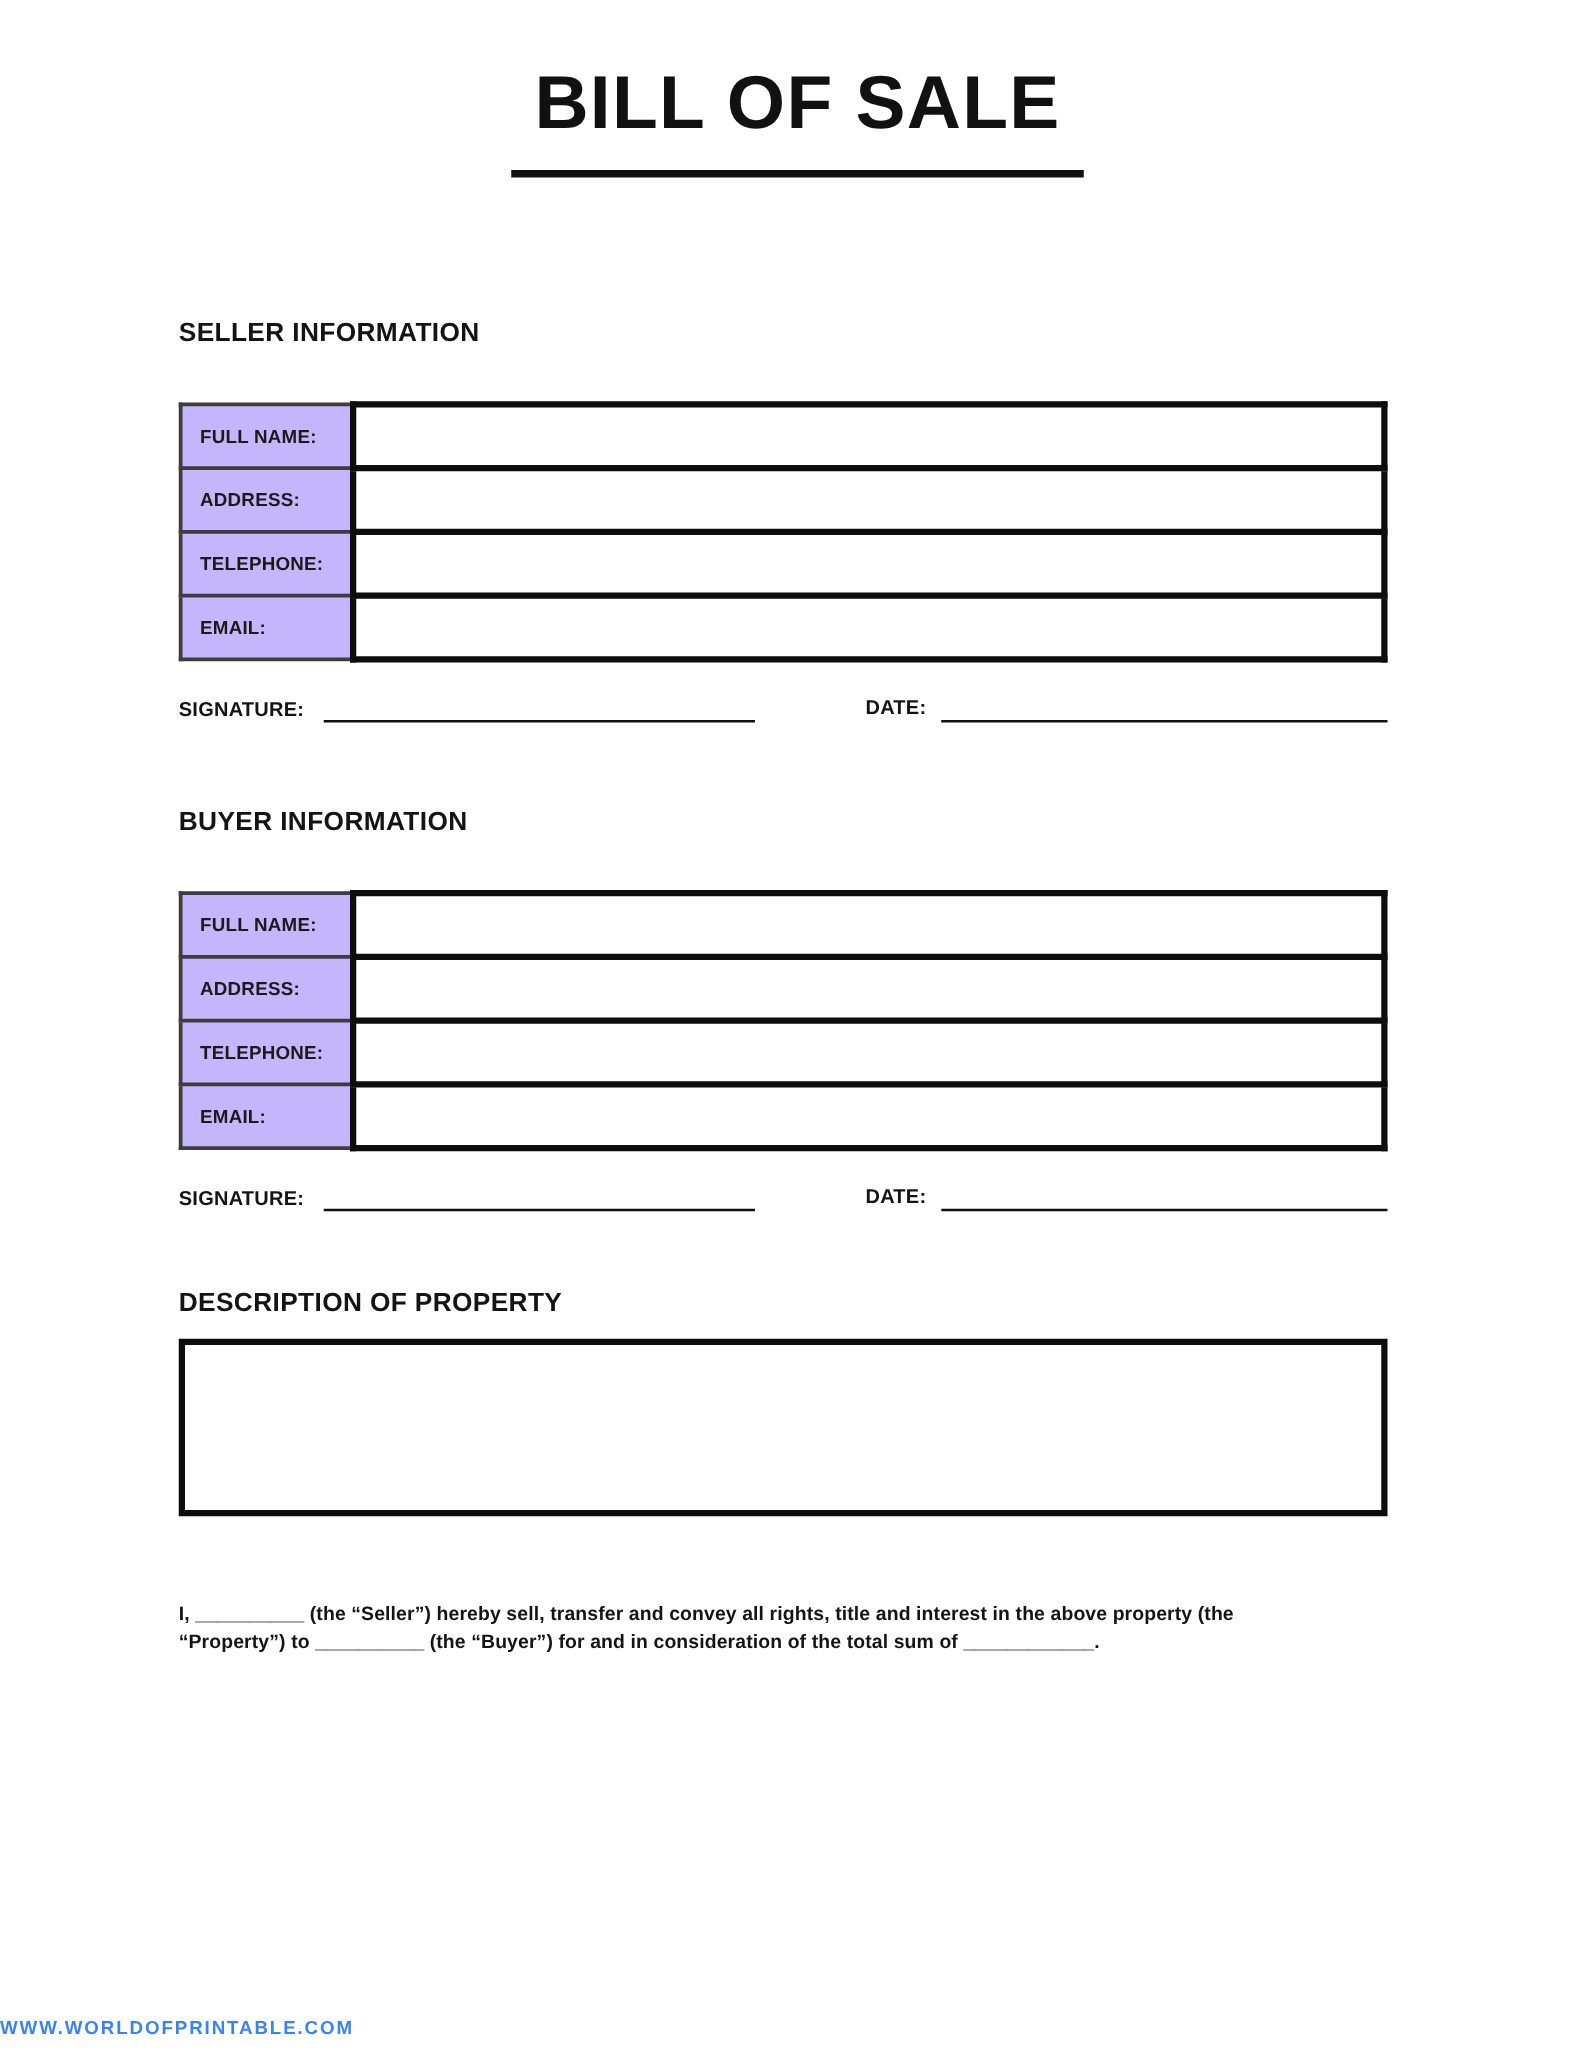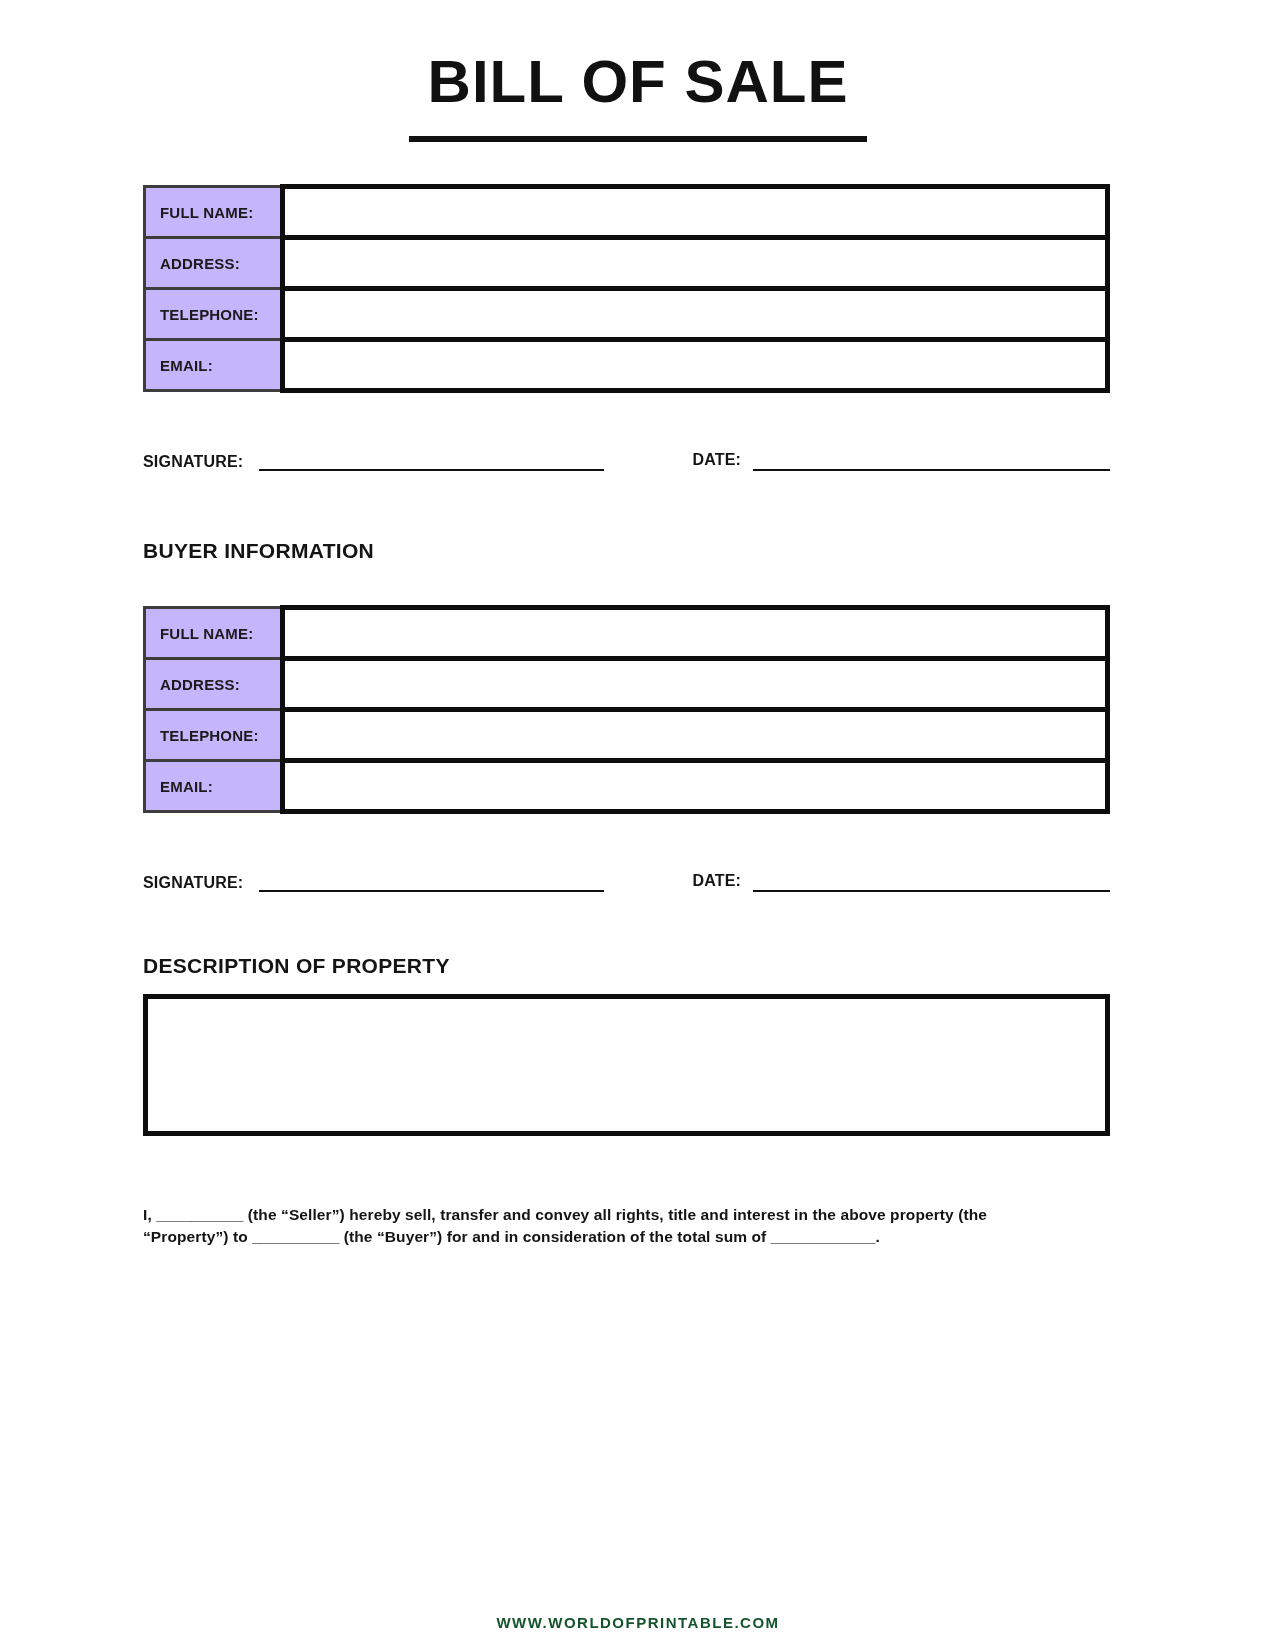--- a/index.html
+++ b/index.html
@@ -81,21 +81,21 @@
     background: transparent;
     font-family: "Liberation Sans", sans-serif;
     font-size: 16px;
     padding: 0 12px;
   }
 
   
   .sig-row {
     display: flex;
     align-items: flex-end;
-    margin-top: 56px;
+    margin-top: 26px;
     height: 22px;
   }
   .sig-label {
     font-size: 16px;
     font-weight: bold;
     letter-spacing: 0.2px;
     color: #141414;
     white-space: nowrap;
   }
   .sig-line {
@@ -137,39 +137,39 @@
     color: #141414;
     letter-spacing: 0.1px;
   }
 
   
   .footer {
     position: absolute;
     left: 0;
     right: 0;
     bottom: 20px;
-    text-align: center;
     font-size: 15px;
     font-weight: bold;
     letter-spacing: 1.5px;
-    color: #14532d;
+    color: #3b82f6;
   }
 </style>
 </head>
 <body>
 
 <div class="page">
 
   <div class="title-wrap">
     <div class="doc-title">BILL OF SALE</div>
     <div class="title-rule"></div>
   </div>
 
   <div class="content">
 
+    <div class="section-heading heading-seller">SELLER INFORMATION</div>
 
     <table class="info-table">
       <tbody>
         <tr>
           <td class="label-cell">FULL NAME:</td>
           <td class="value-cell">
               <input class="cell-input" type="text" value="" style="">
             </td>
         </tr>
         <tr>

